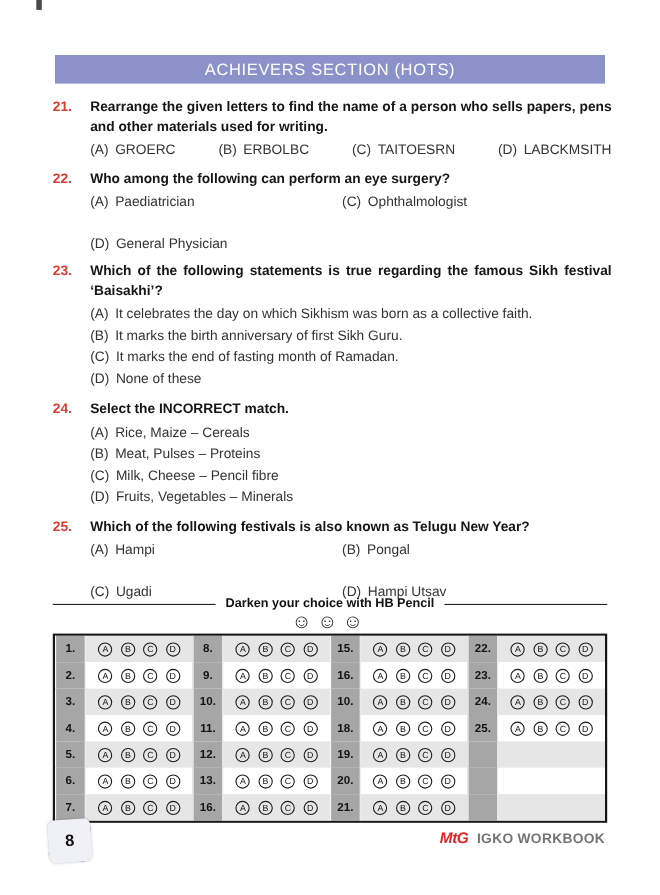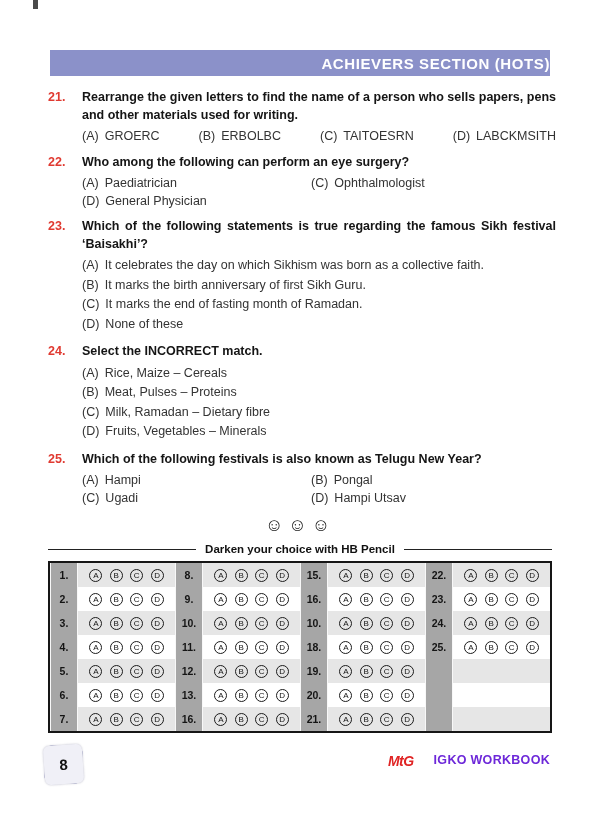--- a/index.html
+++ b/index.html
@@ -6,42 +6,42 @@
   html,body { background:#ffffff; }
   .page {
     position:relative; width:600px; height:814px; background:#ffffff;
     font-family:"Liberation Sans", sans-serif; overflow:hidden;
   }
   .edge-mark { position:absolute; left:33px; top:0; width:5px; height:9px; background:#4a4a4a; }
 
   
   .header-bar {
     margin:50px 50px 0 50px; height:26px; background:#8b91c9;
-    color:#ffffff; font-weight:bold; font-size:15px; letter-spacing:0.6px;
-    display:flex; align-items:center; justify-content:flex-end;
+    color:#ffffff; font-weight:normal; font-size:15px; letter-spacing:0.6px;
+    display:flex; align-items:center; justify-content:center;
   }
 
   
   .questions { margin:13px 44px 0 48px; }
   .q-block { display:flex; margin-bottom:8px; }
   .q-num { width:34px; flex-shrink:0; color:#e03a31; font-weight:bold; font-size:12.5px; line-height:1.4; }
   .q-body { flex:1; min-width:0; }
   .q-text { font-weight:bold; font-size:12.5px; line-height:1.4; color:#151515; text-align:justify; }
   .opts { margin-top:4px; font-size:12.5px; color:#333333; line-height:1.4; }
   .opts.inline  { display:flex; justify-content:space-between; }
-  .opts.two-col { display:grid; grid-template-columns:229px 1fr; row-gap:0; }
+  .opts.two-col { display:grid; grid-template-columns:229px 1fr; row-gap:20px; }
   .opts.stacked .opt { display:block; margin-bottom:2px; }
   .opt-label { margin-right:6px; }
 
   
   .smileys { text-align:center; font-size:18px; letter-spacing:5px; color:#1a1a1a; margin-top:2px; }
 
   
   .omr { position:absolute; left:48px; right:48px; top:543px; }
-  .omr-head { display:flex; align-items:center; margin-bottom:6px; }
+  .omr-head { display:flex; align-items:center; margin-bottom:21px; }
   .omr-head .rule { flex:1; border-top:1.6px solid #222222; }
   .omr-title { font-weight:bold; font-size:11.5px; color:#111111; margin:0 9px; white-space:nowrap; }
   .omr-table { display:flex; border:2.5px solid #161616; background:#ffffff; }
   .omr-group { flex:1; display:flex; flex-direction:column; }
   .omr-row { display:flex; height:24px; }
   .omr-num {
     width:28px; flex-shrink:0; background:#a6a6a6;
     border-left:1px solid #f8f8f8; border-right:1px solid #f8f8f8;
     display:flex; align-items:center; justify-content:center;
     font-weight:bold; font-size:10.5px; color:#141414;
@@ -57,23 +57,23 @@
 
   
   .footer { position:absolute; left:0; right:0; top:742px; height:56px; }
   .badge-wrap { position:absolute; left:44px; top:3px; width:39px; height:39px; }
   .badge-back  { position:absolute; inset:2px; background:#b5b7d2; border-radius:4px; transform:rotate(8deg); }
   .badge-front {
     position:absolute; inset:0; background:#f0f0f7; border-radius:6px; transform:rotate(-4deg);
     display:flex; align-items:center; justify-content:center;
     font-weight:bold; font-size:15px; color:#111111; box-shadow:0 0 2px rgba(60,60,100,0.35);
   }
-  .brand { position:absolute; right:50px; top:11px; display:flex; align-items:flex-start; gap:20px; }
+  .brand { position:absolute; right:50px; top:11px; display:flex; align-items:flex-end; gap:8px; }
   .brand-logo { color:#e02424; font-weight:bold; font-style:italic; font-size:14px; letter-spacing:-0.5px; }
-  .brand-text { font-weight:bold; font-size:12.5px; color:#6d28d9; letter-spacing:0.3px; }
+  .brand-text { font-weight:bold; font-size:12.5px; color:#737373; letter-spacing:0.3px; }
 </style>
 </head>
 <body>
 
 <div class="page">
 
   <div class="edge-mark"></div>
 
   <div class="header-bar">
     <span>ACHIEVERS SECTION (HOTS)</span>
@@ -115,21 +115,21 @@
           </div>
         </div>
       </div>
       <div class="q-block">
         <div class="q-num">24.</div>
         <div class="q-body">
           <div class="q-text">Select the INCORRECT match.</div>
           <div class="opts stacked">
             <span class="opt"><span class="opt-label">(A)</span><span class="opt-text">Rice, Maize – Cereals</span></span>
             <span class="opt"><span class="opt-label">(B)</span><span class="opt-text">Meat, Pulses – Proteins</span></span>
-            <span class="opt"><span class="opt-label">(C)</span><span class="opt-text">Milk, Ramadan – Dietary fibre</span></span>
+            <span class="opt"><span class="opt-label">(C)</span><span class="opt-text">Milk, Cheese – Pencil fibre</span></span>
             <span class="opt"><span class="opt-label">(D)</span><span class="opt-text">Fruits, Vegetables – Minerals</span></span>
           </div>
         </div>
       </div>
       <div class="q-block">
         <div class="q-num">25.</div>
         <div class="q-body">
           <div class="q-text">Which of the following festivals is also known as Telugu New Year?</div>
           <div class="opts two-col">
             <span class="opt"><span class="opt-label">(A)</span><span class="opt-text">Hampi</span></span>

